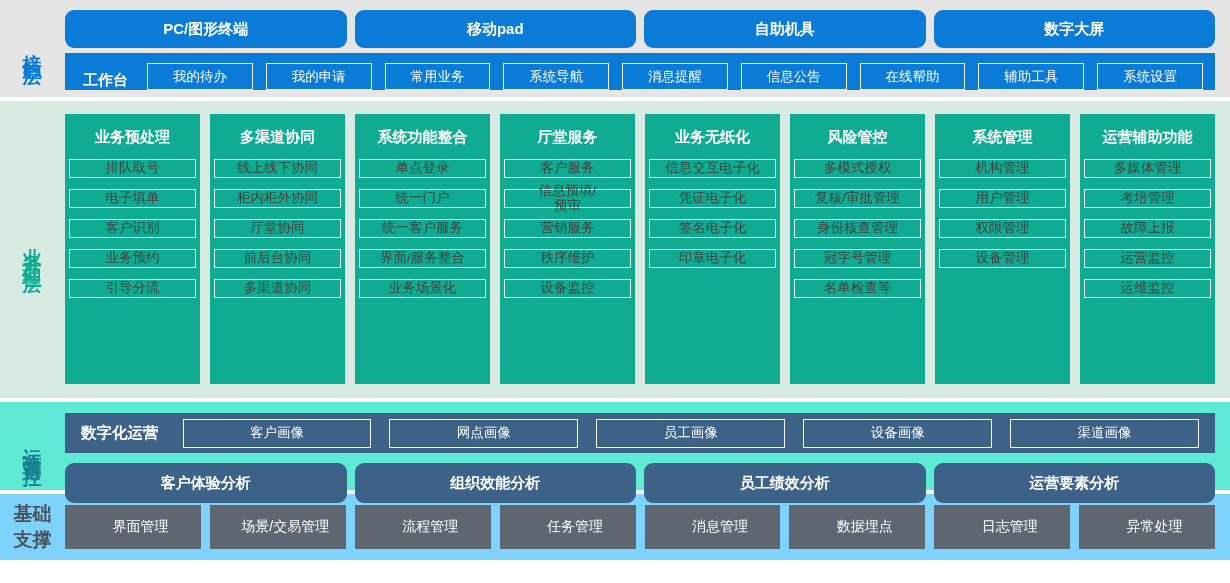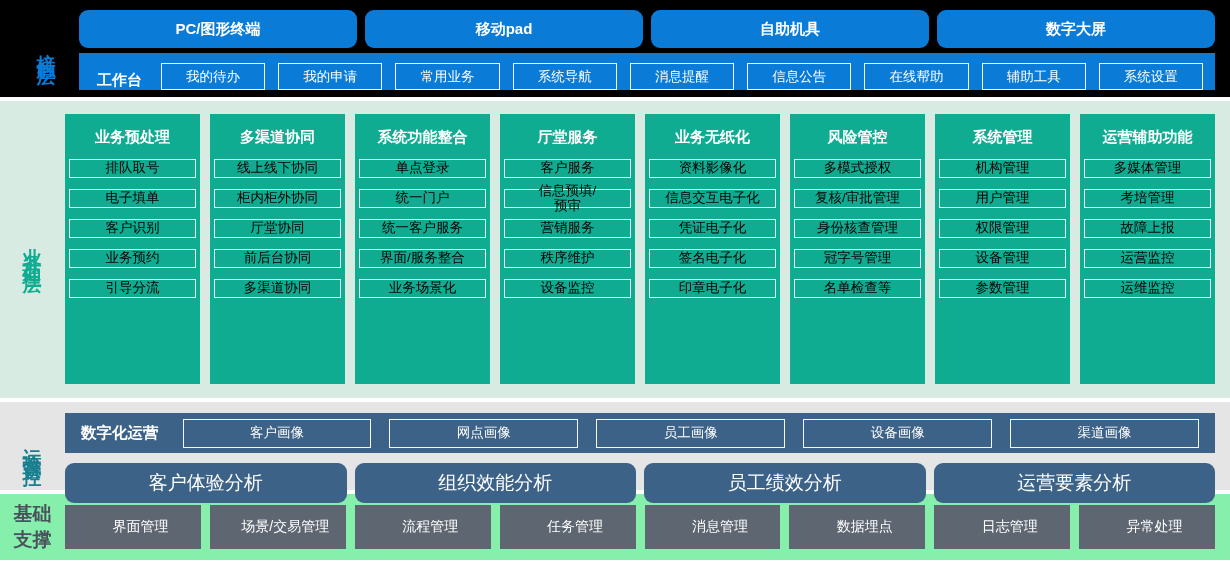--- a/index.html
+++ b/index.html
@@ -16,21 +16,21 @@
   .v-label{
     writing-mode:vertical-rl;text-orientation:upright;
     font-weight:bold;font-size:19px;letter-spacing:7px;line-height:1;
   }
   .v-label2{
     font-weight:bold;font-size:19px;line-height:1.35;
     white-space:pre-line;text-align:center;
   }
 
   
-  #sec-contact{height:97px;background:#000000;padding-left:14px;}
+  #sec-contact{height:97px;background:#e5e5e5;}
   #sec-contact .v-label{color:#0a7bd6;}
   .device-row{display:flex;gap:8px;margin-top:10px;height:38px;}
   .device-btn{
     flex:1;background:#0a7bd6;border-radius:9px;
     display:flex;align-items:center;justify-content:center;
     color:#fff;font-weight:bold;font-size:15px;
   }
   .workbench-bar{
     display:flex;align-items:flex-end;gap:13px;
     margin-top:5px;height:37px;background:#0a7bd6;padding:0 12px;
@@ -51,47 +51,47 @@
     flex:1;background:#10ac92;box-sizing:border-box;
     padding:12px 4px;display:flex;flex-direction:column;gap:11px;min-width:0;
   }
   .biz-col-title{
     color:#fff;font-weight:bold;font-size:15px;text-align:center;
     height:22px;line-height:22px;flex-shrink:0;
   }
   .biz-item{
     height:19px;border:1px solid rgba(255,255,255,.9);
     display:flex;align-items:center;justify-content:center;
-    color:#000000;font-size:13.5px;box-sizing:border-box;
+    color:#404040;font-size:13.5px;box-sizing:border-box;
     text-align:center;white-space:pre-line;line-height:1.1;padding:0 2px;
   }
 
   
-  #sec-ops{height:88px;background:#e5e5e5;}
+  #sec-ops{height:88px;background:#5eead4;}
   #sec-ops .v-label{color:#177f8e;}
   .digital-bar{
     display:flex;align-items:center;gap:18px;
     margin-top:11px;height:40px;background:#3c6288;padding:0 16px;
     box-sizing:border-box;
   }
   .digital-label{color:#fff;font-weight:bold;font-size:15.5px;flex-shrink:0;padding-right:6px;}
   .digital-box{
     flex:1;height:29px;border:1px solid rgba(255,255,255,.95);
     display:flex;align-items:center;justify-content:center;
     color:#fff;font-size:13.5px;box-sizing:border-box;
   }
   .analysis-row{display:flex;gap:8px;margin-top:10px;height:40px;}
   .analysis-box{
     flex:1;background:#3c6288;border-radius:9px;
     display:flex;align-items:center;justify-content:center;
-    color:#fff;font-weight:normal;font-size:19px;
-  }
-
-  
-  #sec-base{height:66px;background:#86efac;}
+    color:#fff;font-weight:bold;font-size:15px;
+  }
+
+  
+  #sec-base{height:66px;background:#7dd3fc;}
   #sec-base .v-label2{color:#49525c;}
   .base-row{display:flex;gap:9px;margin-top:11px;height:44px;}
   .base-box{
     flex:1;background:#5d6671;
     display:flex;align-items:center;justify-content:center;
     color:#fff;font-size:14px;padding-left:15px;
   }
 </style>
 </head>
 <body>
@@ -163,21 +163,20 @@
         <div class="biz-item">客户服务</div>
         <div class="biz-item">信息预填/
 预审</div>
         <div class="biz-item">营销服务</div>
         <div class="biz-item">秩序维护</div>
         <div class="biz-item">设备监控</div>
       </div>
 
       <div class="biz-col">
         <div class="biz-col-title">业务无纸化</div>
-        <div class="biz-item">资料影像化</div>
         <div class="biz-item">信息交互电子化</div>
         <div class="biz-item">凭证电子化</div>
         <div class="biz-item">签名电子化</div>
         <div class="biz-item">印章电子化</div>
       </div>
 
       <div class="biz-col">
         <div class="biz-col-title">风险管控</div>
         <div class="biz-item">多模式授权</div>
         <div class="biz-item">复核/审批管理</div>
@@ -185,21 +184,20 @@
         <div class="biz-item">冠字号管理</div>
         <div class="biz-item">名单检查等</div>
       </div>
 
       <div class="biz-col">
         <div class="biz-col-title">系统管理</div>
         <div class="biz-item">机构管理</div>
         <div class="biz-item">用户管理</div>
         <div class="biz-item">权限管理</div>
         <div class="biz-item">设备管理</div>
-        <div class="biz-item">参数管理</div>
       </div>
 
       <div class="biz-col">
         <div class="biz-col-title">运营辅助功能</div>
         <div class="biz-item">多媒体管理</div>
         <div class="biz-item">考培管理</div>
         <div class="biz-item">故障上报</div>
         <div class="biz-item">运营监控</div>
         <div class="biz-item">运维监控</div>
       </div>

